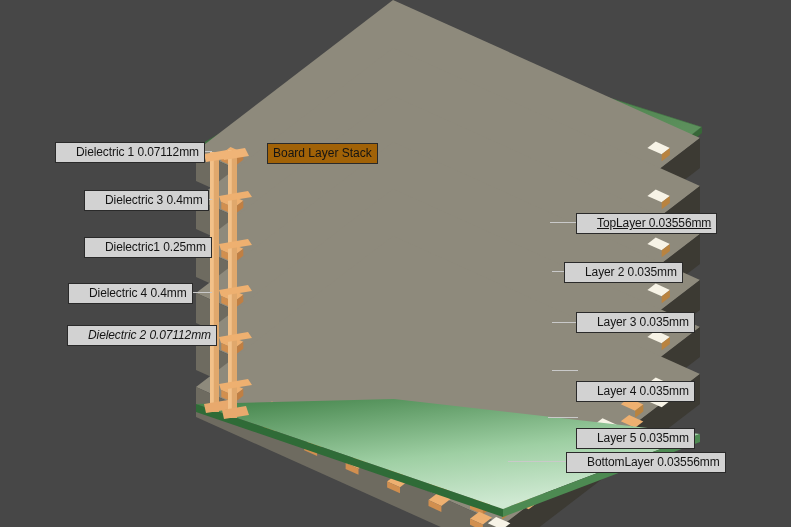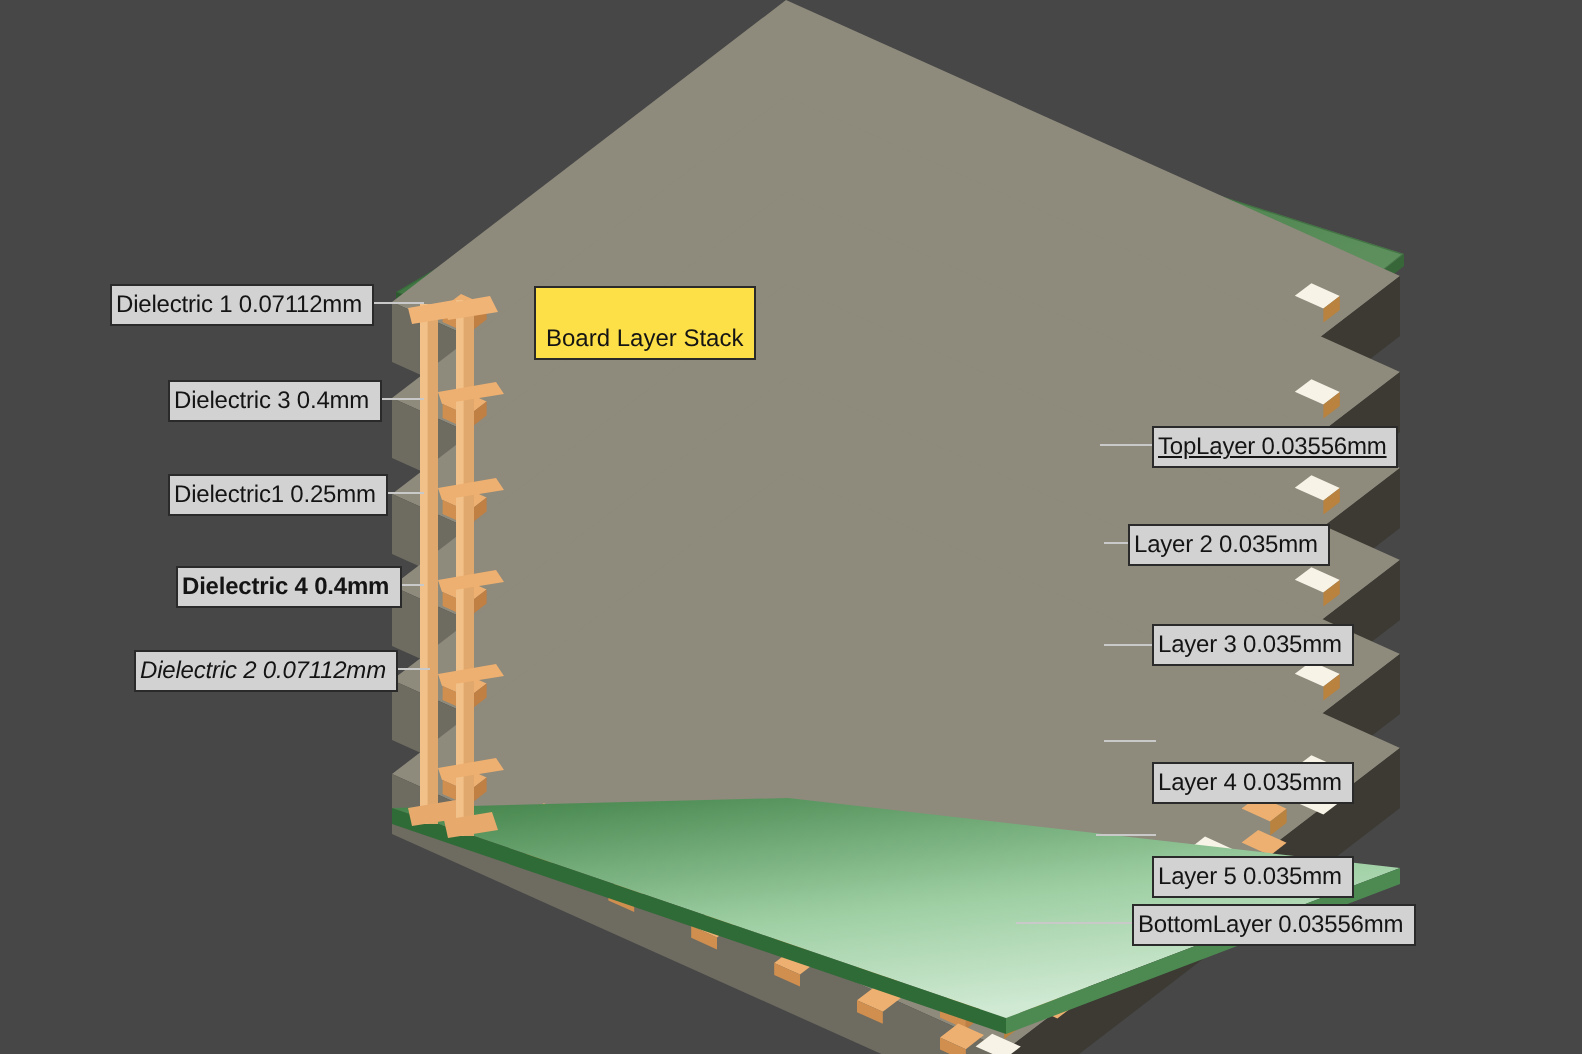--- a/index.html
+++ b/index.html
@@ -22,38 +22,38 @@
     height: 527px;
   }
   .callout {
     position: absolute;
     background: #d2d2d2;
     border: 1px solid #2a2a2a;
     color: #141414;
     font-family: "Liberation Sans", sans-serif;
     font-size: 12px;
     line-height: 14px;
-    padding: 2px 5px 3px 2px;
+    padding: 2px 5px 3px 20px;
     white-space: nowrap;
     box-sizing: border-box;
     letter-spacing: -0.1px;
   }
   .leader {
     position: absolute;
     height: 1px;
     background: #c9c9c9;
   }
   .title-callout {
     position: absolute;
-    background: #fde047;
+    background: #a16207;
     border: 1px solid #2a2a2a;
     color: #141414;
     font-size: 12px;
     line-height: 14px;
-    padding: 18px 5px 3px 5px;
+    padding: 2px 5px 3px 5px;
     white-space: nowrap;
     box-sizing: border-box;
   }
 </style>
 </head>
 <body>
 
 <div id="stage">
 
   <svg id="scene" viewBox="0 0 791 527">
@@ -396,21 +396,21 @@
   </svg>
 
   <div id="callouts">
       <div class="leader" style="left: 182px; top: 151px; width: 30px;"></div>
       <div class="callout" style="left: 55px; top: 142px;">Dielectric 1 0.07112mm</div>
       <div class="leader" style="left: 182px; top: 199px; width: 30px;"></div>
       <div class="callout" style="left: 84px; top: 190px;">Dielectric 3 0.4mm</div>
       <div class="leader" style="left: 182px; top: 246px; width: 30px;"></div>
       <div class="callout" style="left: 84px; top: 237px;">Dielectric1 0.25mm</div>
       <div class="leader" style="left: 182px; top: 292px; width: 30px;"></div>
-      <div class="callout" style="left: 88px; top: 283px; font-weight: bold;">Dielectric 4 0.4mm</div>
+      <div class="callout" style="left: 68px; top: 283px;">Dielectric 4 0.4mm</div>
       <div class="leader" style="left: 187px; top: 334px; width: 28px;"></div>
       <div class="callout" style="left: 67px; top: 325px; font-style: italic;">Dielectric 2 0.07112mm</div>
       <div class="leader" style="left: 550px; top: 222px; width: 28px;"></div>
       <div class="callout" style="left: 576px; top: 213px; text-decoration: underline;">TopLayer 0.03556mm</div>
       <div class="leader" style="left: 552px; top: 271px; width: 26px;"></div>
       <div class="callout" style="left: 564px; top: 262px;">Layer 2 0.035mm</div>
       <div class="leader" style="left: 552px; top: 322px; width: 26px;"></div>
       <div class="callout" style="left: 576px; top: 312px;">Layer 3 0.035mm</div>
       <div class="leader" style="left: 552px; top: 370px; width: 26px;"></div>
       <div class="callout" style="left: 576px; top: 361px; margin-top: 20px;">Layer 4 0.035mm</div>

